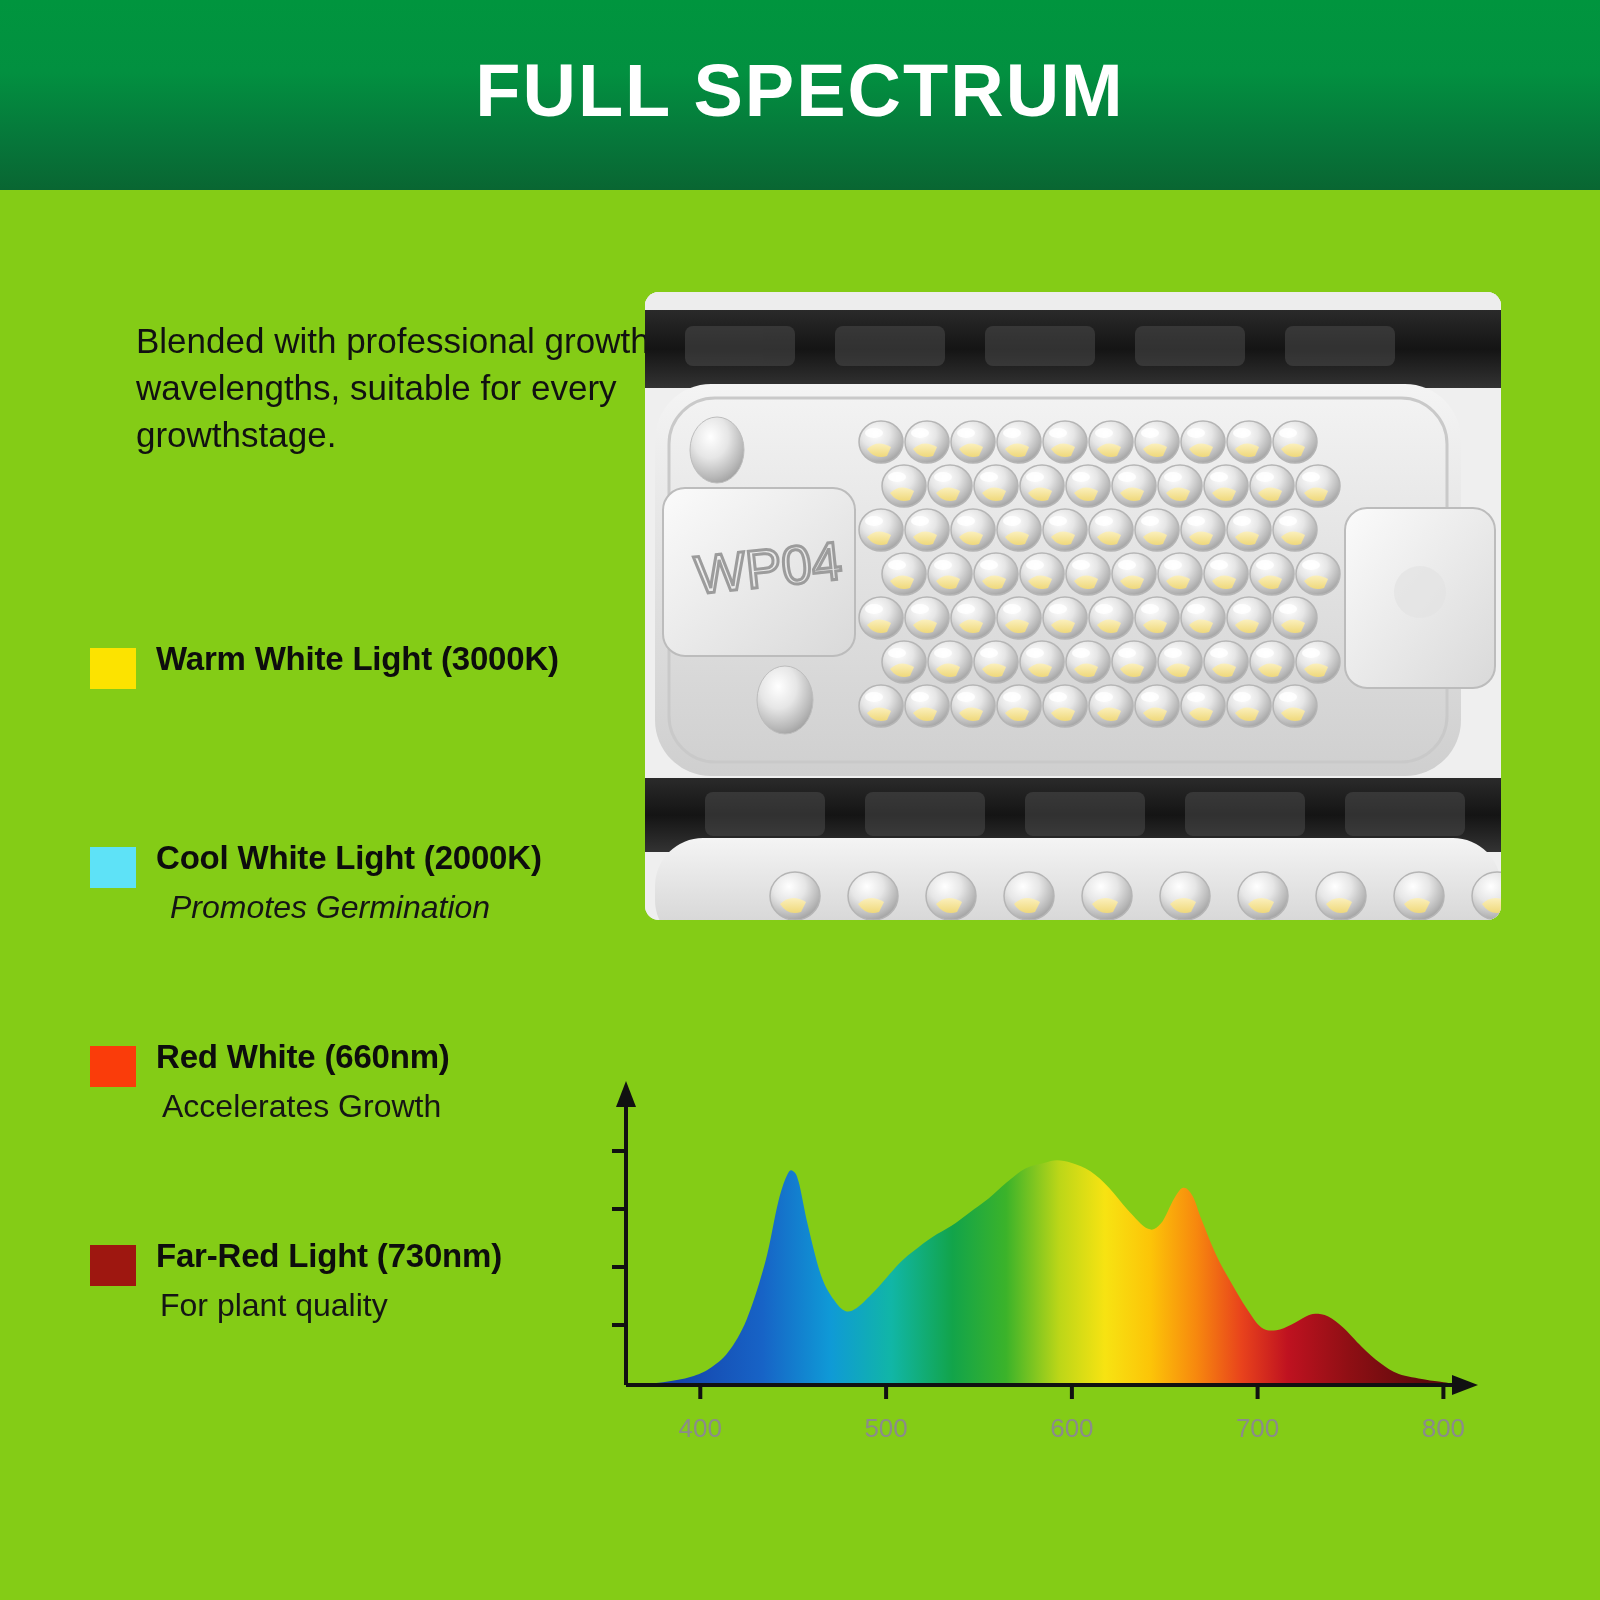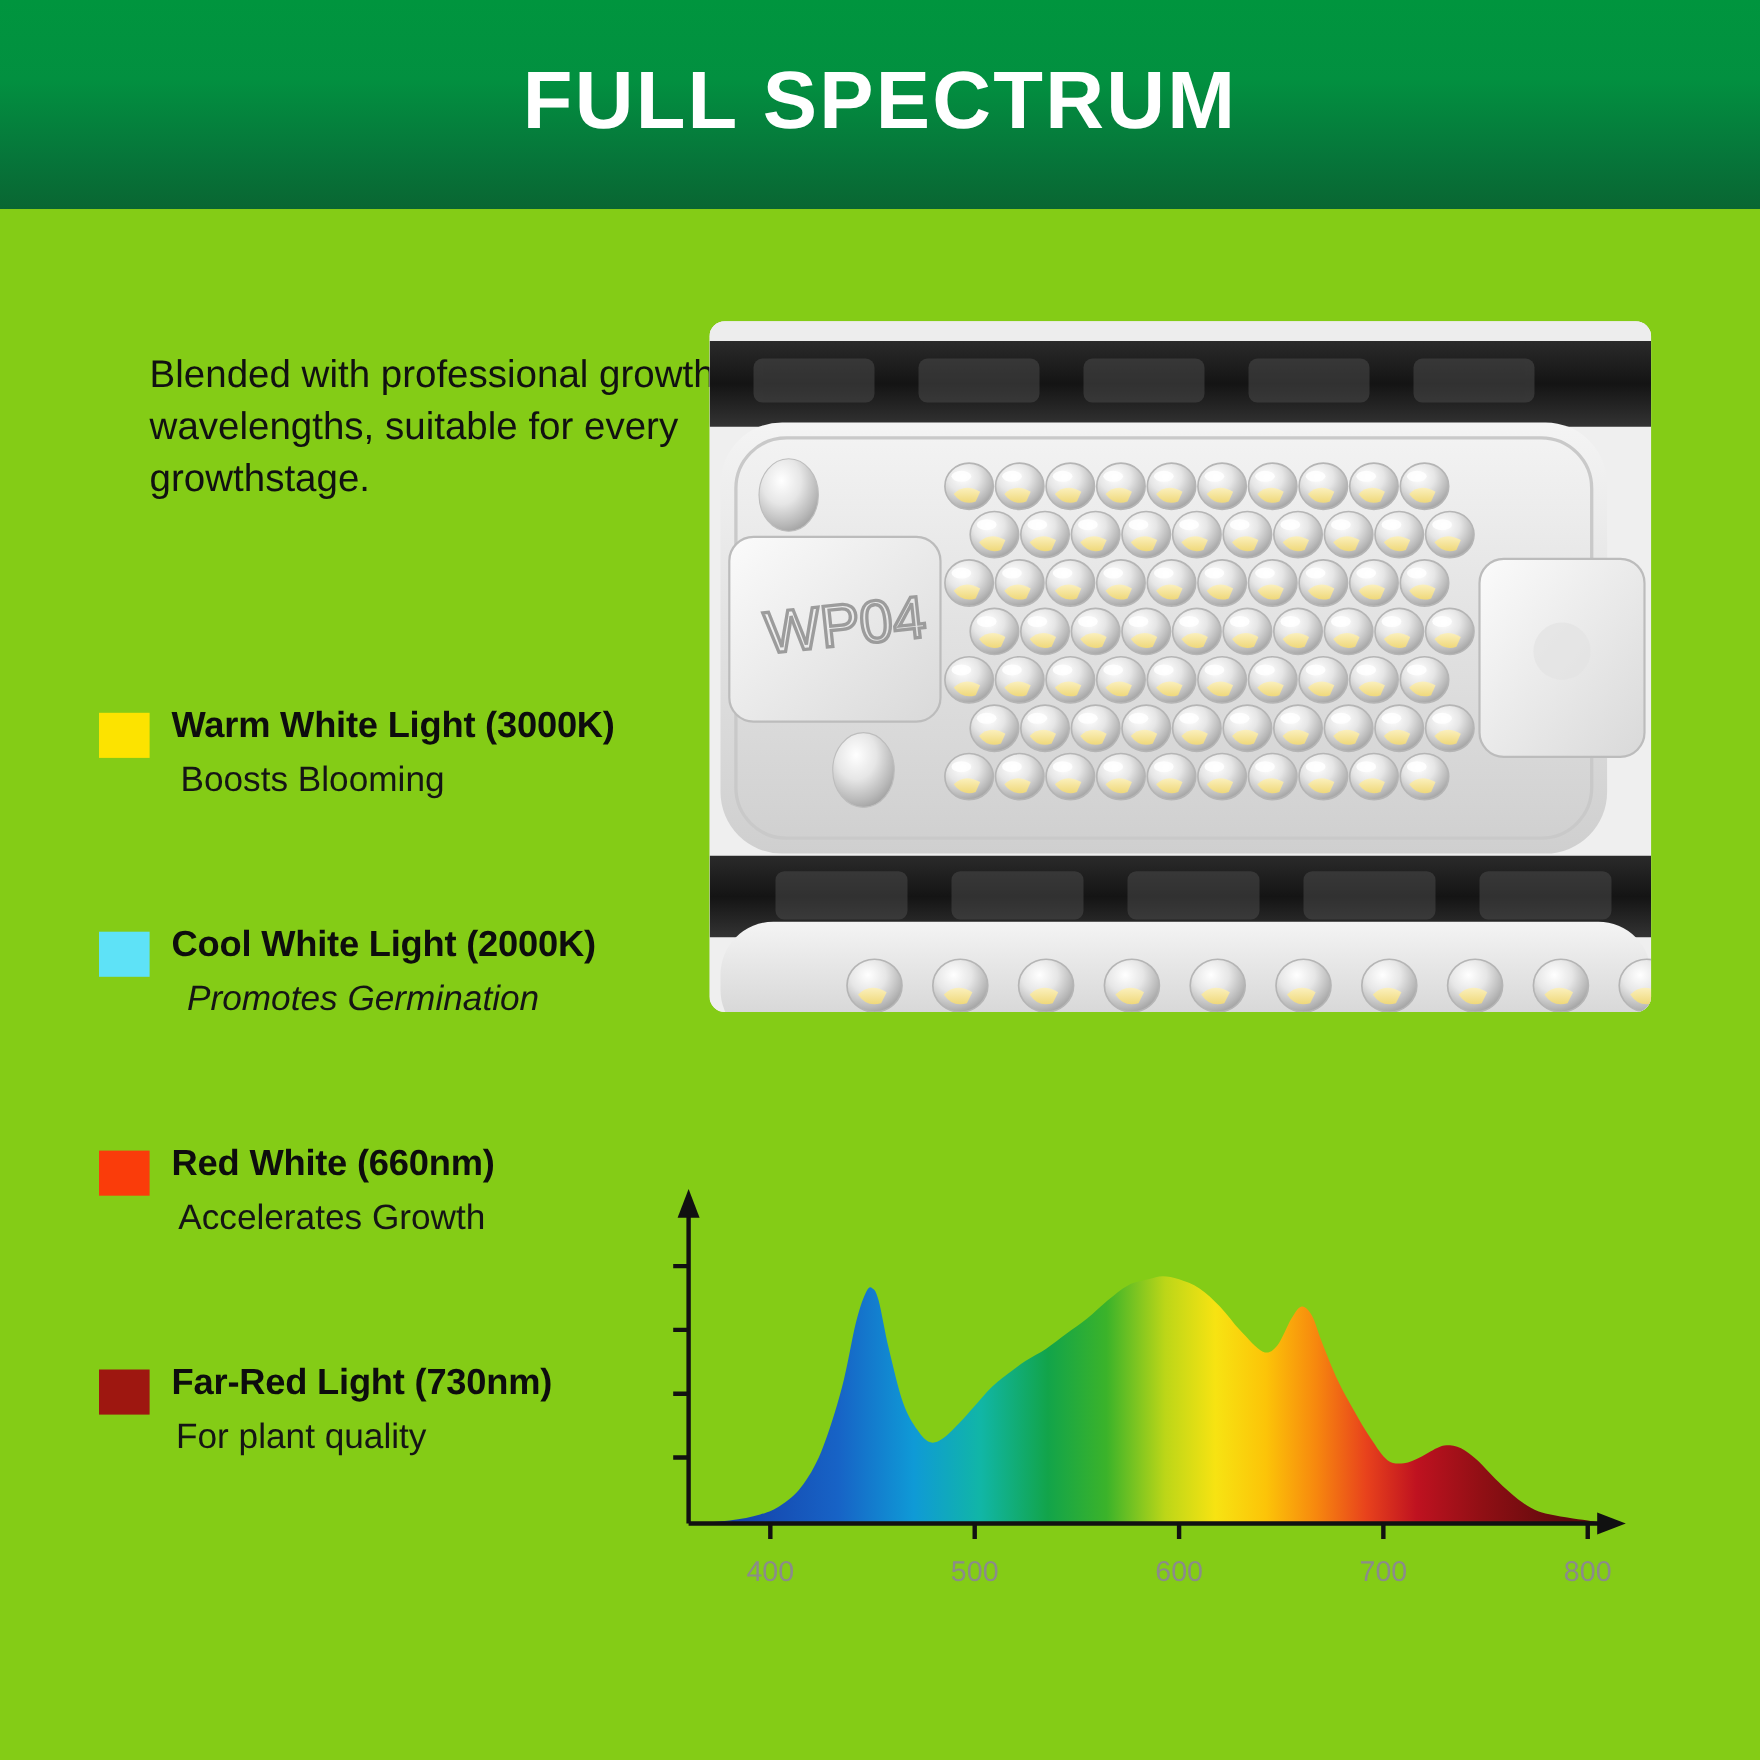--- a/index.html
+++ b/index.html
@@ -84,21 +84,20 @@
   <div class="left-col">
 
     <div class="intro">Blended with professional growth wavelengths, suitable for every growthstage.</div>
 
     <div class="legend">
 
       <div class="legend-item li-1">
         <div class="swatch" style="background:#FCE300;"></div>
         <div class="legend-body">
           <div class="legend-title">Warm White Light (3000K)</div>
-          <div class="legend-desc">Boosts Blooming</div>
         </div>
       </div>
 
       <div class="legend-item li-2">
         <div class="swatch" style="background:#5EE2F7;"></div>
         <div class="legend-body">
           <div class="legend-title">Cool White Light (2000K)</div>
           <div class="legend-desc">Promotes Germination</div>
         </div>
       </div>

